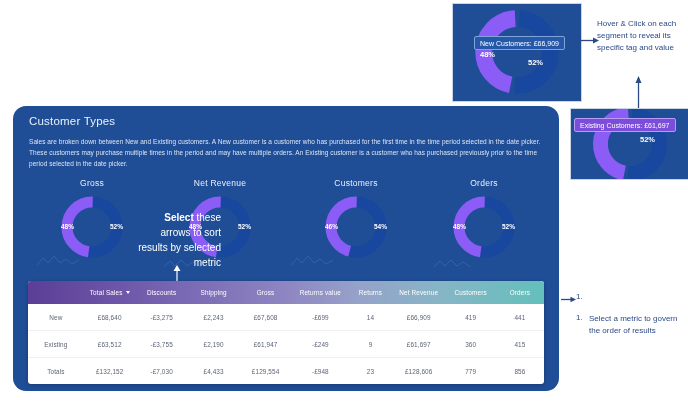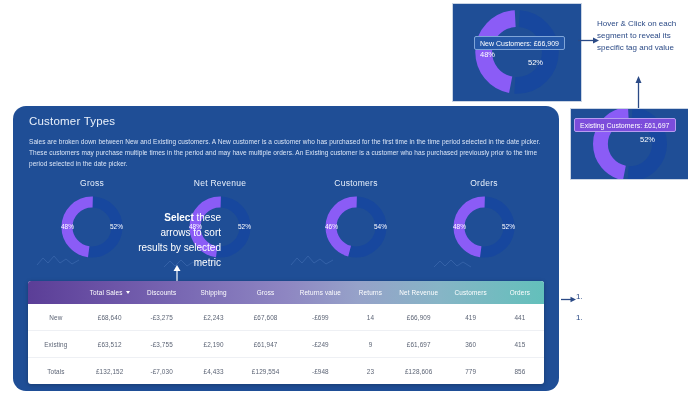--- a/index.html
+++ b/index.html
@@ -61,21 +61,21 @@
   .donut-wrap {
     position: relative;
     width: 66px;
     height: 66px;
     margin: 0 auto;
   }
   .donut-svg { display: block; }
   .pct {
     position: absolute;
     font-size: 6.5px;
-    font-weight: normal;
+    font-weight: bold;
     color: #ffffff;
   }
   .pct-left  { left: 2px;  top: 29px; }
   .pct-right { right: 2px; top: 29px; }
 
   
   #select-note {
     position: absolute;
     left: 122px;
     top: 104px;
@@ -443,14 +443,15 @@
   <path d="M0 4.5 L11 4.5" stroke="#2b4a86" stroke-width="1.3" fill="none"></path>
   <path d="M15 4.5 L9.5 1.8 L9.5 7.2 Z" fill="#2b4a86"></path>
 </svg>
 
 <div id="notes-list">
   <div class="note-item">
     <div class="note-num">1.</div>
   </div>
   <div class="note-item">
     <div class="note-num">1.</div>
+    <div class="note-text">Select a metric to govern the order of results</div>
   </div>
 </div>
 
 </body></html>

